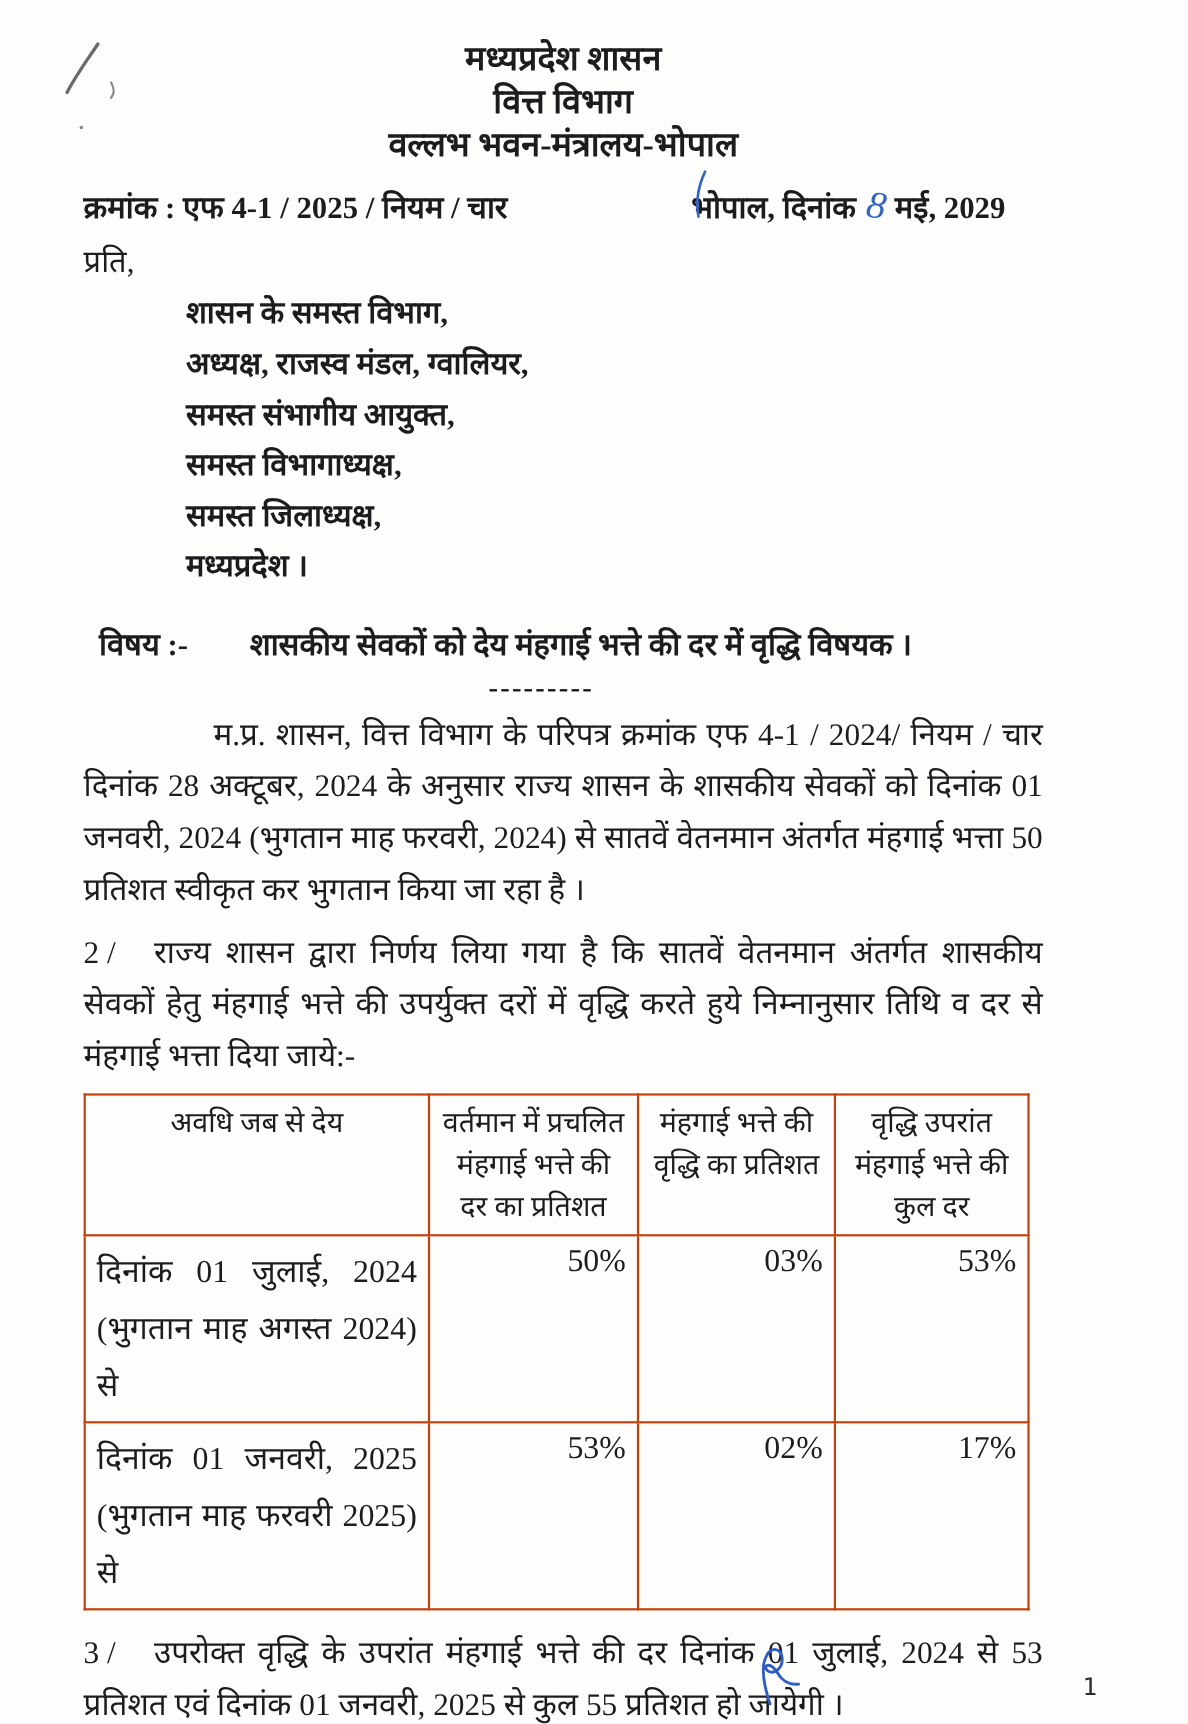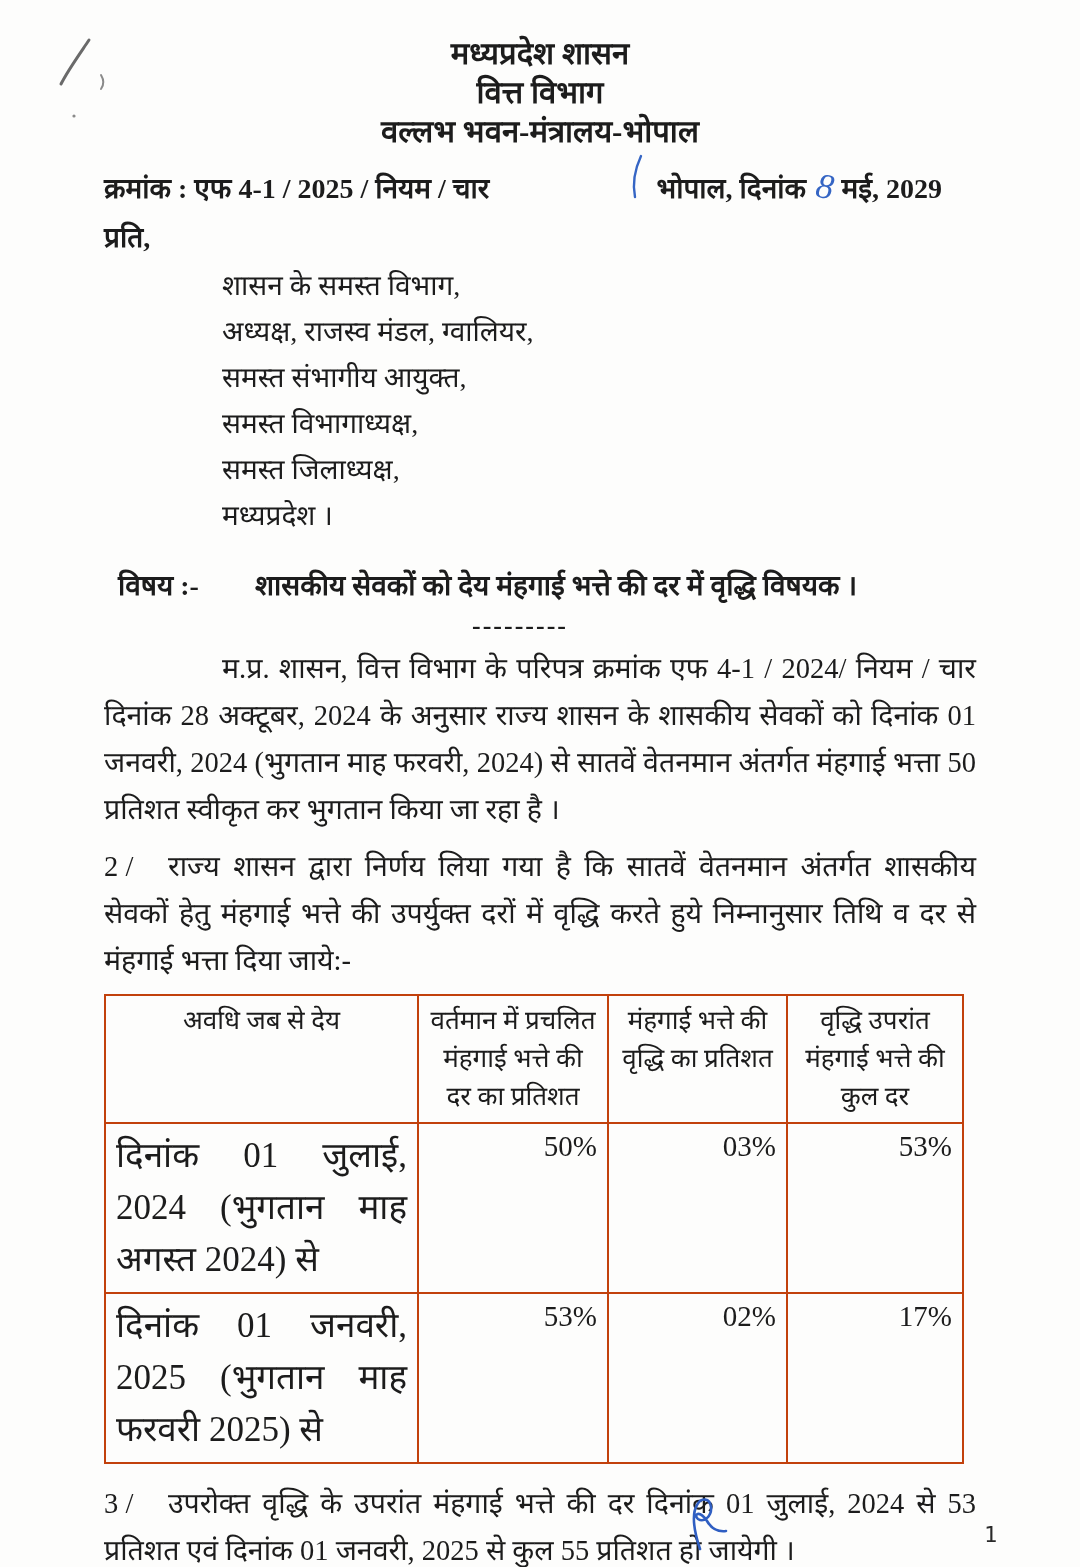--- a/index.html
+++ b/index.html
@@ -5,40 +5,40 @@
   html,body{margin:0;padding:0;background:#e9e9e9;}
   .page{
     position:relative;
     width:1080px;height:1567px;
     margin:0 auto;
     background:#fdfdfc;
     color:#1c1c1c;
     font-family:"Liberation Serif","DejaVu Serif",serif;
     overflow:hidden;
     box-sizing:border-box;
-    padding:34px 60px 0 104px;
+    padding:34px 60px 0 76px;
   }
   .content{width:872px;}
   
   .doc-header{text-align:center;font-weight:700;}
   .doc-header .h-line{font-size:31px;line-height:39px;}
   
   .ref-line{
     display:flex;justify-content:space-between;align-items:center;
     font-weight:700;font-size:28px;margin-top:16px;
   }
   .ref-right{margin-right:34px;white-space:nowrap;}
   .hw-day{
     display:inline-block;color:#3565c4;
     font-size:35px;font-weight:400;font-style:italic;
     transform:rotate(9deg);margin:0 8px 0 10px;
   }
   
-  .salutation{font-weight:700;font-size:28px;margin-top:10px;}
-  .recipients{margin-left:118px;margin-top:8px;font-weight:400;font-size:28px;}
+  .salutation{font-weight:400;font-size:28px;margin-top:10px;}
+  .recipients{margin-left:93px;margin-top:8px;font-weight:700;font-size:28px;}
   .recipients .recipient{line-height:46px;}
   
   .subject-row{display:flex;margin-top:26px;font-weight:700;font-size:28px;}
   .subject-label{width:137px;flex:0 0 137px;margin-left:14px;}
   .subject-text{flex:1;}
   .subject-divider{
     text-align:center;font-weight:700;font-size:26px;
     letter-spacing:2px;line-height:30px;margin:8px 40px 0 0;
   }
   
@@ -52,21 +52,21 @@
   }
   .da-table td,.da-table th{
     border:2px solid #c2410c;
     padding:6px 10px;vertical-align:top;box-sizing:border-box;
   }
   .da-table th{font-weight:400;font-size:26px;line-height:38px;text-align:center;height:112px;}
   .c-period{width:313px;}
   .c-current{width:190px;}
   .c-increase{width:179px;}
   .c-total{width:176px;}
-  .cell-period{font-size:35px;line-height:52px;text-align:justify;margin-left:25px;}
+  .cell-period{font-size:29px;line-height:52px;text-align:justify;margin-left:25px;}
   .cell-value{font-size:29px;text-align:right;padding-top:10px;}
   .row-1 td{height:102px;}
   .row-2 td{height:158px;}
   
   .para.p3{margin-top:16px;}
   
   .page-number{
     position:absolute;left:984px;top:1522px;
     font-size:22px;color:#2a2a2a;
     font-family:"DejaVu Sans Mono","Liberation Mono",monospace;

